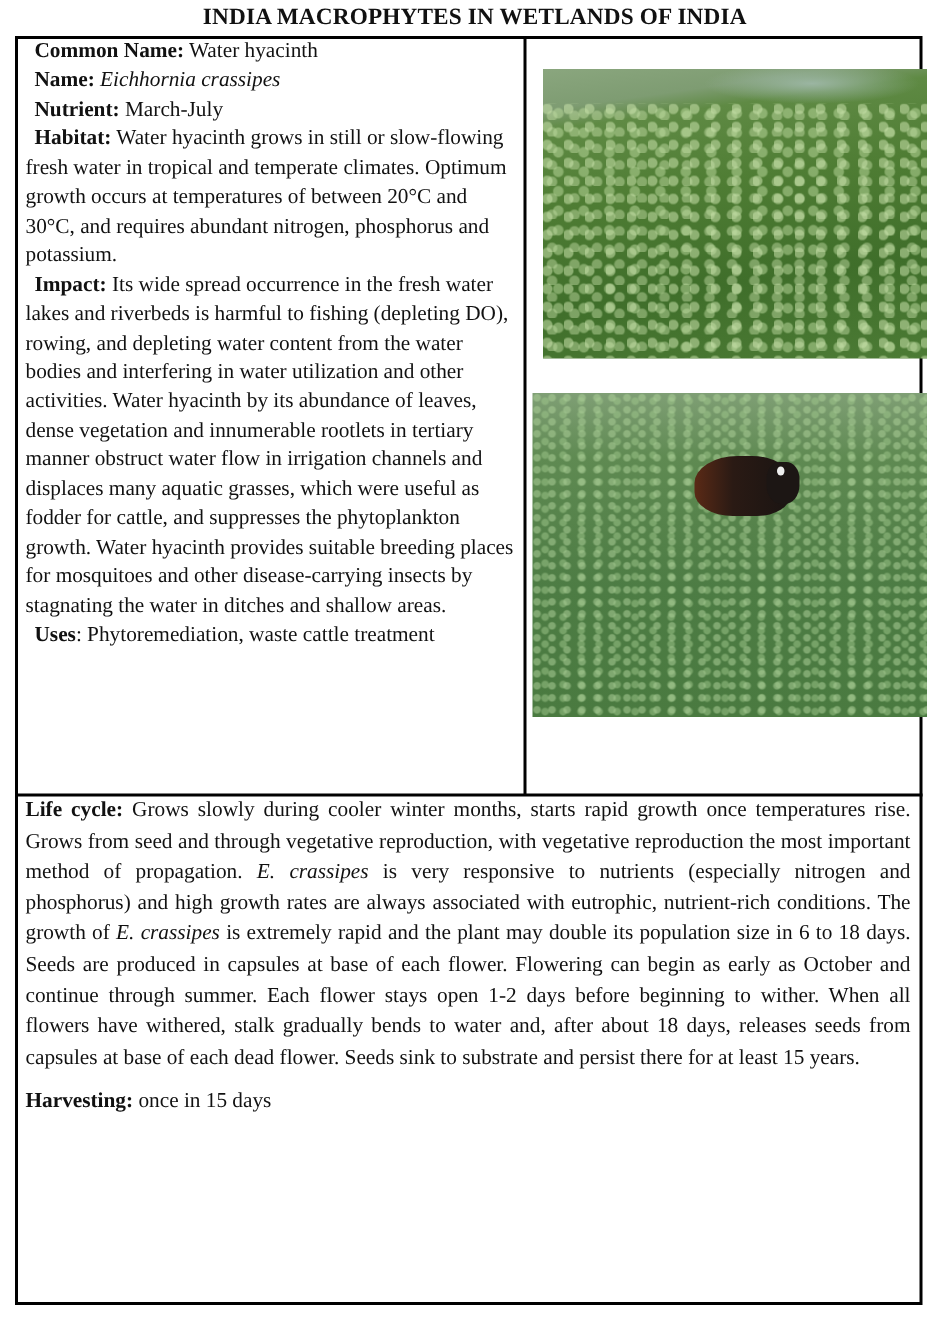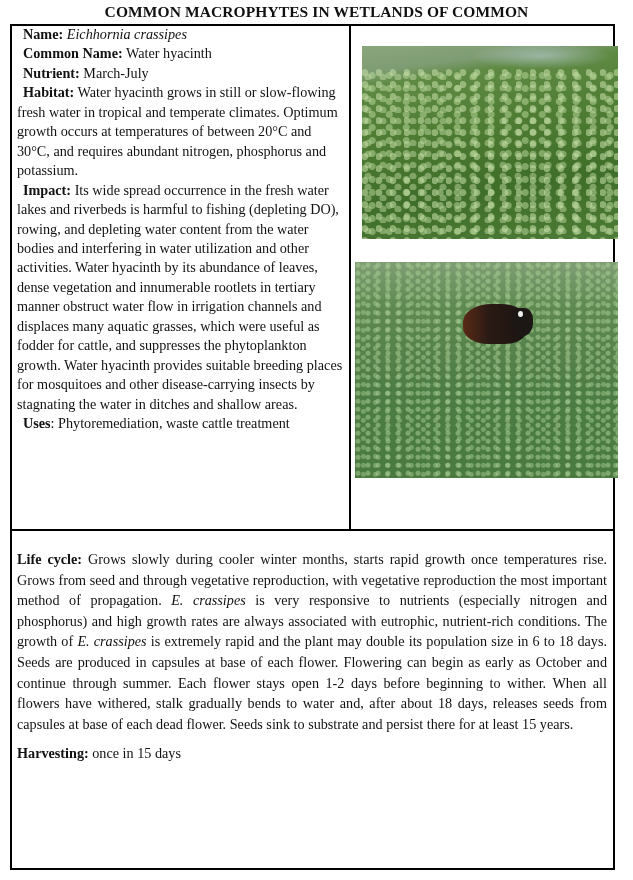--- a/index.html
+++ b/index.html
@@ -34,37 +34,37 @@
             radial-gradient(circle at 30% 40%, rgba(170,205,150,0.55) 0 2px, transparent 3px),
             radial-gradient(circle at 70% 60%, rgba(160,200,140,0.5) 0 2px, transparent 3px);
           background-size:10px 8px, 12px 9px; }
   .cow { position:absolute; left:108px; top:42px; width:64px; height:40px;
          background: linear-gradient(90deg, #5a2a16 0%, #2a1a14 40%, #1a1412 100%);
          border-radius:45% 40% 35% 40%; }
   .cow-head { position:absolute; left:156px; top:46px; width:22px; height:28px;
               background:#1c1614; border-radius:40% 40% 45% 45%; }
   .cow-spot { position:absolute; left:163px; top:49px; width:5px; height:6px; background:#eee; border-radius:50%; }
   .bottom { position:absolute; left:17px; top:530px; width:590px;
-            font-size:14.2px; line-height:20.6px; text-align:justify;margin-top:19px; }
+            font-size:14.2px; line-height:20.6px; text-align:justify; }
   .bottom p { margin:0; }
   .bottom .sec { margin-top:9px; }
   i { font-style:italic; }
 </style>
 </head>
 <body>
 
-<div class="title">COMMON MACROPHYTES IN WETLANDS OF COMMON</div>
+<div class="title">INDIA MACROPHYTES IN WETLANDS OF INDIA</div>
 
 <div class="frame"></div>
 <div class="vdiv"></div>
 <div class="hdiv"></div>
 
 <div class="left">
+  <p class="ind"><b>Common Name:</b> <span>Water hyacinth</span></p>
   <p class="ind"><b>Name:</b> <i>Eichhornia crassipes</i></p>
-  <p class="ind"><b>Common Name:</b> <span>Water hyacinth</span></p>
   <p class="ind"><b>Nutrient:</b> <span>March-July</span></p>
   <p><span class="ind" style="display:inline-block;"></span><b>Habitat:</b> <span>Water hyacinth grows in still or slow-flowing fresh water in tropical and temperate climates. Optimum growth occurs at temperatures of between 20°C and 30°C, and requires abundant nitrogen, phosphorus and potassium.</span></p>
   <p><span class="ind" style="display:inline-block;"></span><b>Impact:</b> <span>Its wide spread occurrence in the fresh water lakes and riverbeds is harmful to fishing (depleting DO), rowing, and depleting water content from the water bodies and interfering in water utilization and other activities. Water hyacinth by its abundance of leaves, dense vegetation and innumerable rootlets in tertiary manner obstruct water flow in irrigation channels and displaces many aquatic grasses, which were useful as fodder for cattle, and suppresses the phytoplankton growth. Water hyacinth provides suitable breeding places for mosquitoes and other disease-carrying insects by stagnating the water in ditches and shallow areas.</span></p>
   <p class="ind"><b>Uses</b><span>: Phytoremediation, waste cattle treatment</span></p>
 </div>
 
 <div class="img img1"></div>
 <div class="img img2">
   <div class="cow"></div>
   <div class="cow-head"></div>

